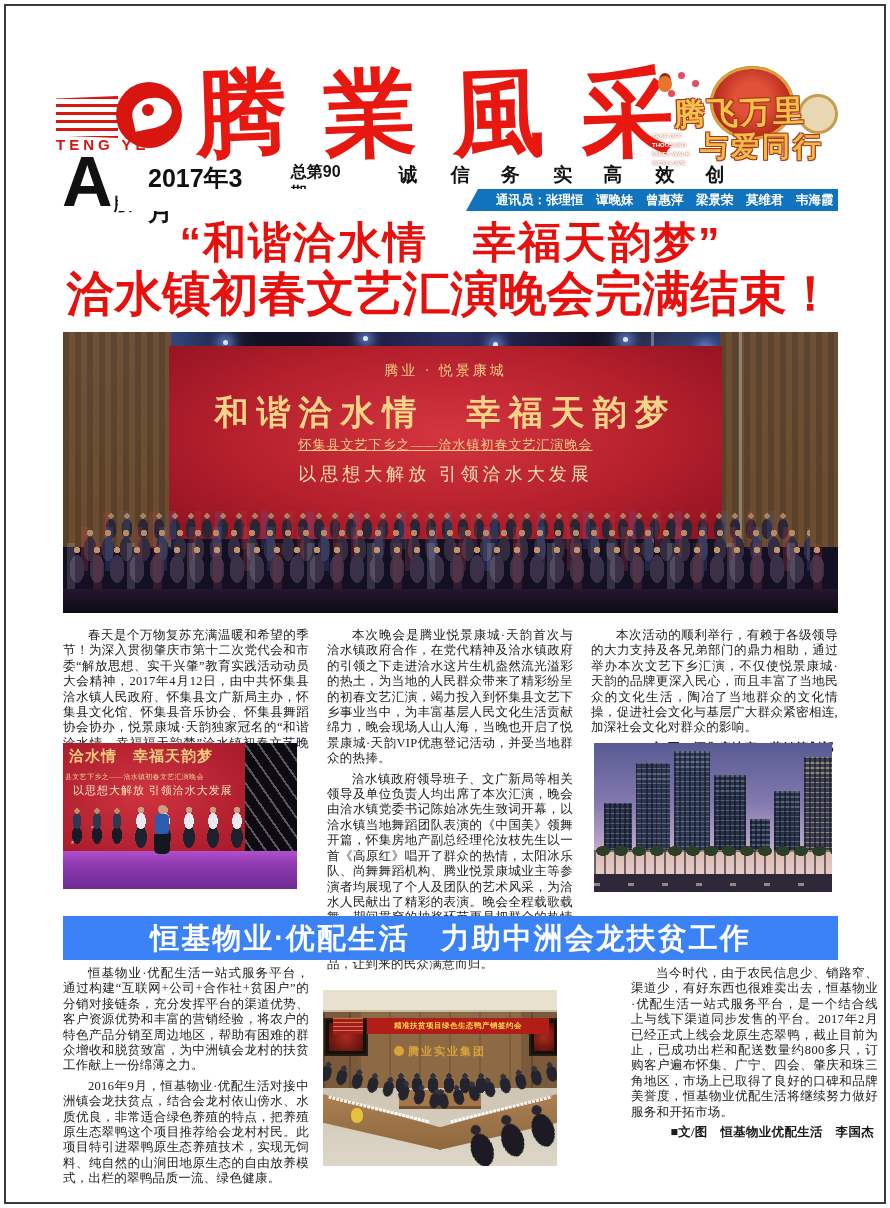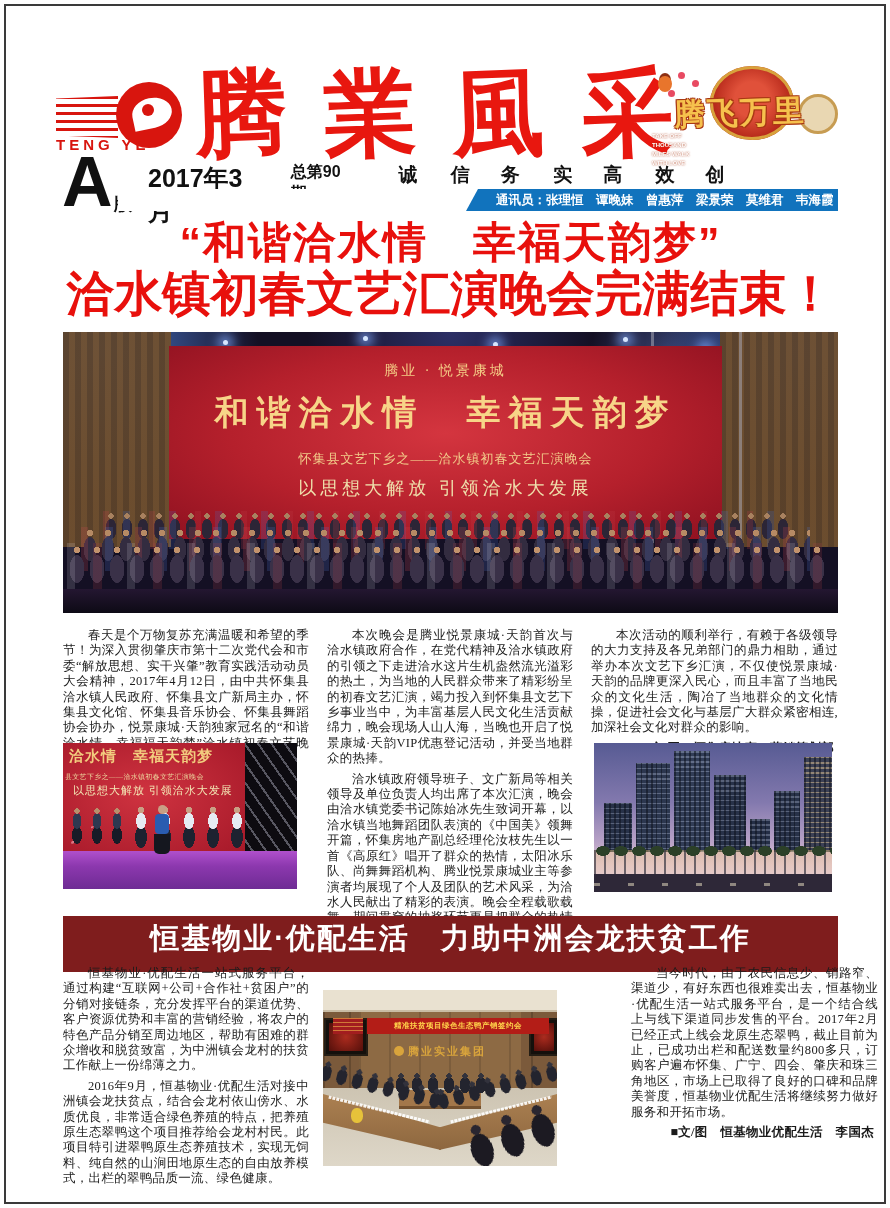--- a/index.html
+++ b/index.html
@@ -81,21 +81,21 @@
       radial-gradient(circle at 78% 10%,rgba(120,160,255,.35),transparent 12%);}
   .pm-wood{position:absolute;top:0;bottom:66px;width:108px;opacity:.95;
     background:repeating-linear-gradient(to right,#5d432a 0 6px,#70502f 6px 12px);}
   .pm-wood-l{left:0;} .pm-wood-r{right:0;width:118px;}
   .pm-truss{position:absolute;top:0;bottom:70px;width:3px;background:rgba(165,165,180,.55);}
   .pm-backdrop{position:absolute;left:106px;right:116px;top:14px;bottom:74px;text-align:center;
     background:radial-gradient(ellipse at 50% 45%,#d4353f 0%,#b5202c 55%,#8e1120 100%);}
   .pm-brand{margin-top:16px;font-size:14px;color:#f4cd86;letter-spacing:3px;}
   .pm-slogan{margin-top:10px;font-size:34px;font-weight:900;color:#f7d588;letter-spacing:8px;
     font-family:"Liberation Sans",sans-serif;}
-  .pm-sub{margin-top:14px;font-size:13px;color:#f2cc8a;letter-spacing:1px;}
+  .pm-sub{margin-top:0;font-size:13px;color:#f2cc8a;letter-spacing:1px;text-decoration:underline;}
   .pm-tag{margin-top:8px;font-size:18px;color:#efe0ac;letter-spacing:4px;}
   .pm-crowd{position:absolute;background-repeat:repeat-x;}
   .c-back{left:40px;right:50px;bottom:64px;height:38px;
     background-image:radial-gradient(circle 2.6px at 8px 5px,#a8815f 98%,transparent),
       repeating-linear-gradient(90deg,rgba(190,60,70,.22) 0 6px,transparent 6px 20px,rgba(70,110,200,.2) 20px 27px,transparent 27px 46px),
       radial-gradient(ellipse 5.5px 10px at 8px 18px,#2c2536 98%,transparent);
     background-size:16px 36px,auto,16px 36px;}
   .c-mid{left:18px;right:28px;bottom:42px;height:44px;
     background-image:radial-gradient(circle 3px at 9px 6px,#b68a64 98%,transparent),
       repeating-linear-gradient(90deg,rgba(200,70,80,.22) 0 7px,transparent 7px 24px,rgba(80,120,210,.2) 24px 32px,transparent 32px 54px),
@@ -170,21 +170,21 @@
     background-image:repeating-linear-gradient(to right,rgba(45,45,58,.65) 0 2px,transparent 2px 10px),
       linear-gradient(rgba(255,208,130,.4),rgba(255,208,130,.15));}
   .bd-trees{position:absolute;left:0;right:0;bottom:36px;height:10px;background-repeat:repeat-x;
     background-image:radial-gradient(ellipse 7px 5px at 9px 5px,#2c4028 95%,transparent);
     background-size:18px 10px;}
   .bd-street{position:absolute;left:0;right:0;bottom:0;height:18px;background:#2e2838;
     background-image:repeating-linear-gradient(90deg,rgba(240,230,200,.5) 0 6px,transparent 6px 34px);
     background-size:100% 3px;background-repeat:no-repeat;background-position:0 9px;}
 
   
-  .banner2{position:absolute;left:63px;top:916px;width:775px;height:56px;background:#7f1d1d;
+  .banner2{position:absolute;left:63px;top:916px;width:775px;height:44px;background:#3b82f6;
     color:#fff;font-family:"Liberation Sans",sans-serif;font-weight:900;font-size:29px;
     line-height:44px;text-align:center;letter-spacing:2px;white-space:nowrap;}
 
   
   .art2{left:63px;top:966px;width:775px;height:210px;}
   .a2c1{left:0;width:246px;} .a2c3{left:528px;width:247px;margin-left:40px;}
 
   
   .photo-meeting{position:absolute;left:260px;top:24px;width:234px;height:176px;overflow:hidden;
     background:#cfc6b4;}
@@ -258,20 +258,21 @@
   </div>
 
   <div class="badge">
     <div class="badge-disc"></div>
     <div class="badge-lantern"></div>
     <span class="badge-blossom" style="left:30px;top:2px;"></span>
     <span class="badge-blossom" style="left:44px;top:10px;"></span>
     <span class="badge-blossom" style="left:20px;top:20px;"></span>
     <div class="badge-drum"></div>
     <div class="badge-l1">腾飞万里</div>
+    <div class="badge-l2">与爱同行</div>
     <div class="badge-sub">TAKE OFF THOUSAND MILES WALK WITH LOVE</div>
   </div>
 
   <div class="edition">
     <span class="ed-a">A</span>
     <span class="ed-ban">版</span>
   </div>
 
   <div class="dateline">
     <span class="dl-date">2017年3月</span>

